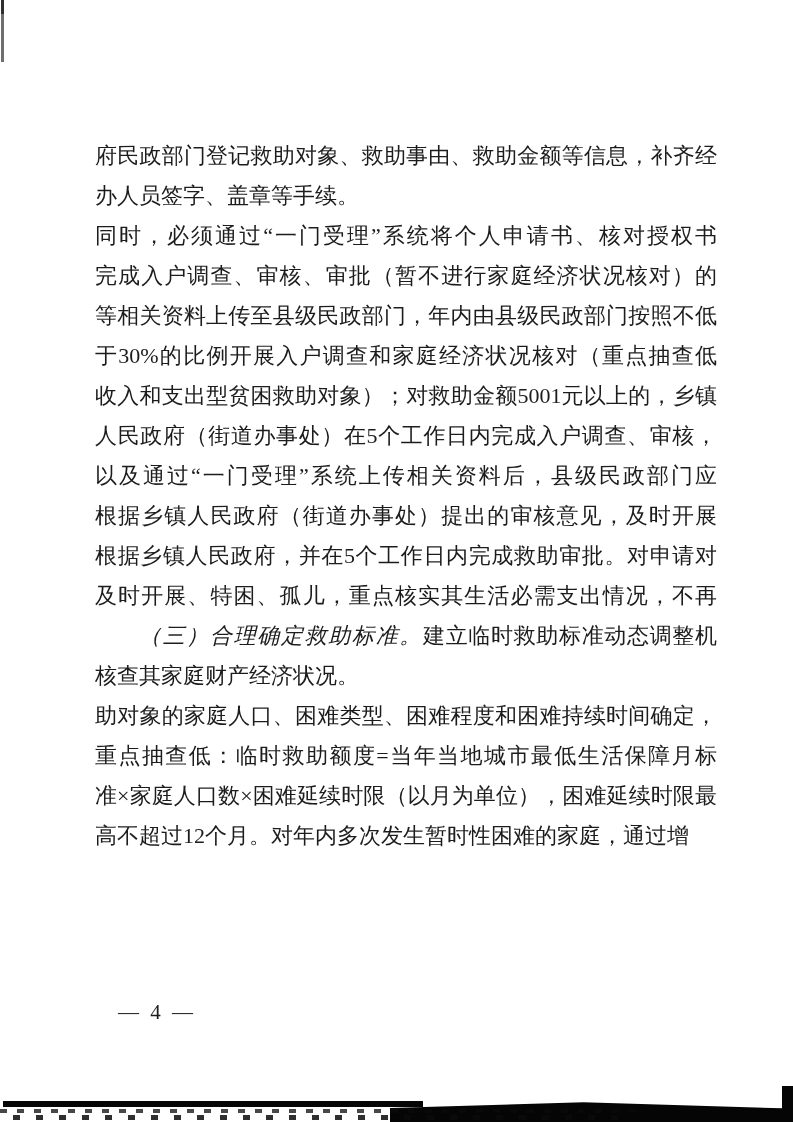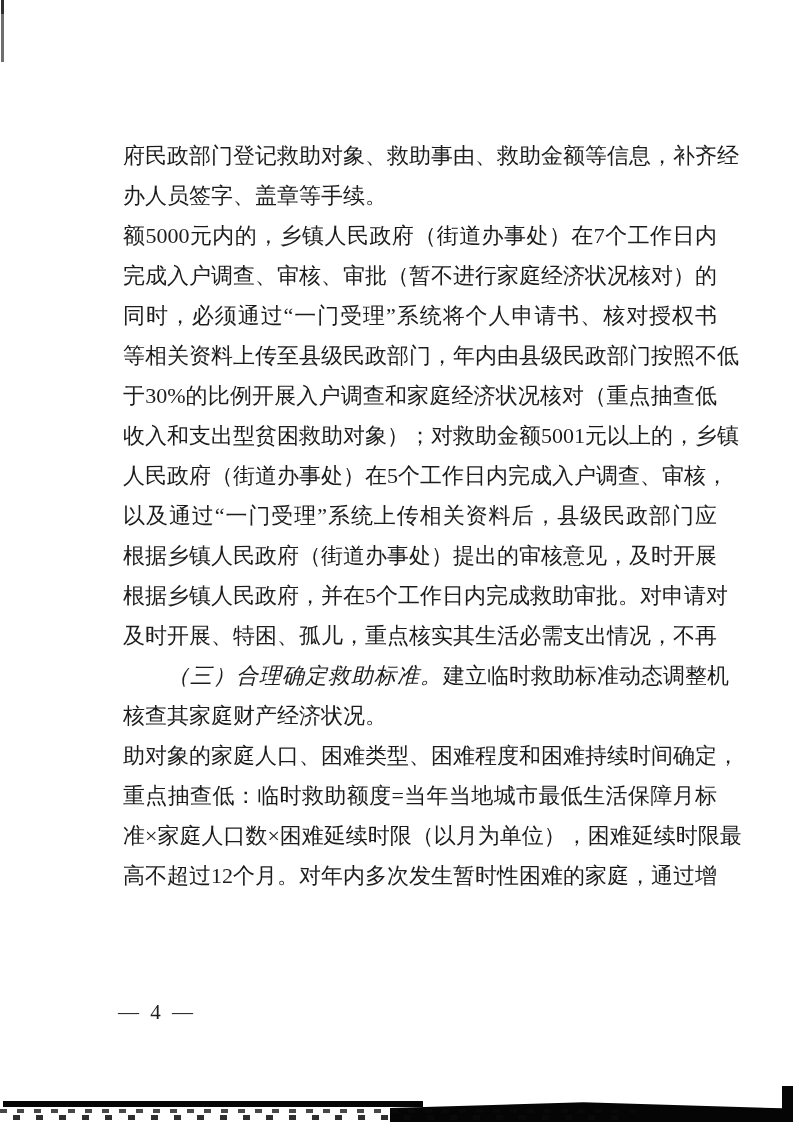--- a/index.html
+++ b/index.html
@@ -23,21 +23,20 @@
     top: 136px;
     width: 622px;
   }
   .text-line {
     height: 40px;
     line-height: 40px;
     font-size: 22px;
     text-align: justify;
     text-align-last: justify;
     white-space: nowrap;
-    margin-left: 28px;
   }
   .text-line.para-end {
     text-align-last: left;
   }
   .text-line.indent {
     text-indent: 44px;
   }
   .lead-bold {
     font-weight: bold;
   }
@@ -92,23 +91,22 @@
   <div class="artifact" id="artifact-left-line"></div>
   <div class="artifact" id="artifact-bottom-bar"></div>
   <div class="artifact" id="artifact-bottom-block"></div>
   <div class="artifact" id="artifact-speckle-a"></div>
   <div class="artifact" id="artifact-speckle-b"></div>
   <div class="artifact" id="artifact-right-bar"></div>
 
   <div id="doc-body">
       <div class="text-line"><span>府民政部门登记救助对象、救助事由、救助金额等信息，补齐经</span></div>
       <div class="text-line para-end"><span>办人员签字、盖章等手续。</span></div>
-      <div class="text-line"><span>额5000元内的，乡镇人民政府（街道办事处）在7个工作日内</span></div>
+      <div class="text-line"><span>同时，必须通过“一门受理”系统将个人申请书、核对授权书</span></div>
       <div class="text-line"><span>完成入户调查、审核、审批（暂不进行家庭经济状况核对）的</span></div>
-      <div class="text-line"><span>同时，必须通过“一门受理”系统将个人申请书、核对授权书</span></div>
       <div class="text-line"><span>等相关资料上传至县级民政部门，年内由县级民政部门按照不低</span></div>
       <div class="text-line"><span>于30%的比例开展入户调查和家庭经济状况核对（重点抽查低</span></div>
       <div class="text-line"><span>收入和支出型贫困救助对象）；对救助金额5001元以上的，乡镇</span></div>
       <div class="text-line"><span>人民政府（街道办事处）在5个工作日内完成入户调查、审核，</span></div>
       <div class="text-line"><span>以及通过“一门受理”系统上传相关资料后，县级民政部门应</span></div>
       <div class="text-line"><span>根据乡镇人民政府（街道办事处）提出的审核意见，及时开展</span></div>
       <div class="text-line"><span>根据乡镇人民政府，并在5个工作日内完成救助审批。对申请对</span></div>
       <div class="text-line"><span>及时开展、特困、孤儿，重点核实其生活必需支出情况，不再</span></div>
       <div class="text-line indent"><span class="lead-kai">（三）合理确定救助标准。</span><span>建立临时救助标准动态调整机</span></div>
       <div class="text-line para-end"><span>核查其家庭财产经济状况。</span></div>

